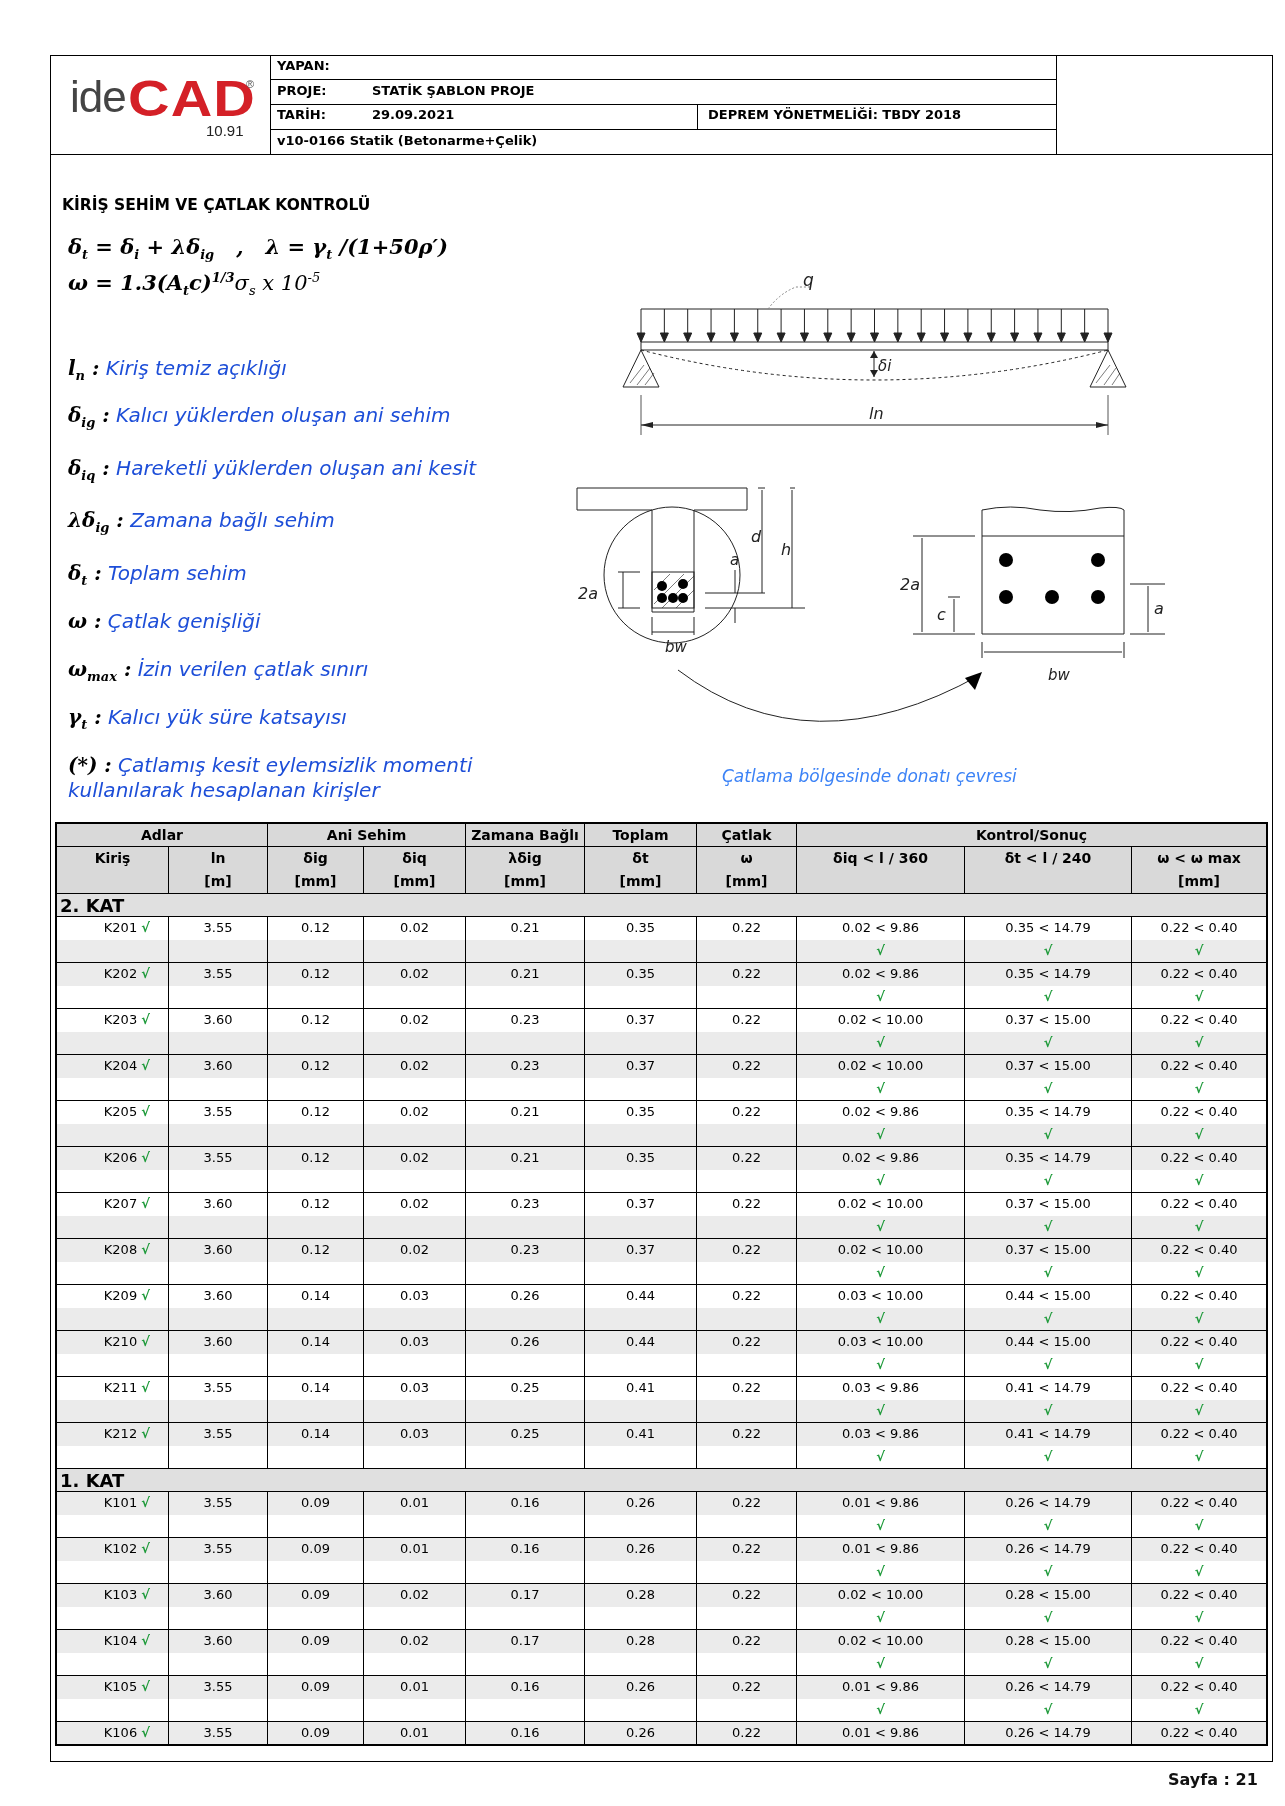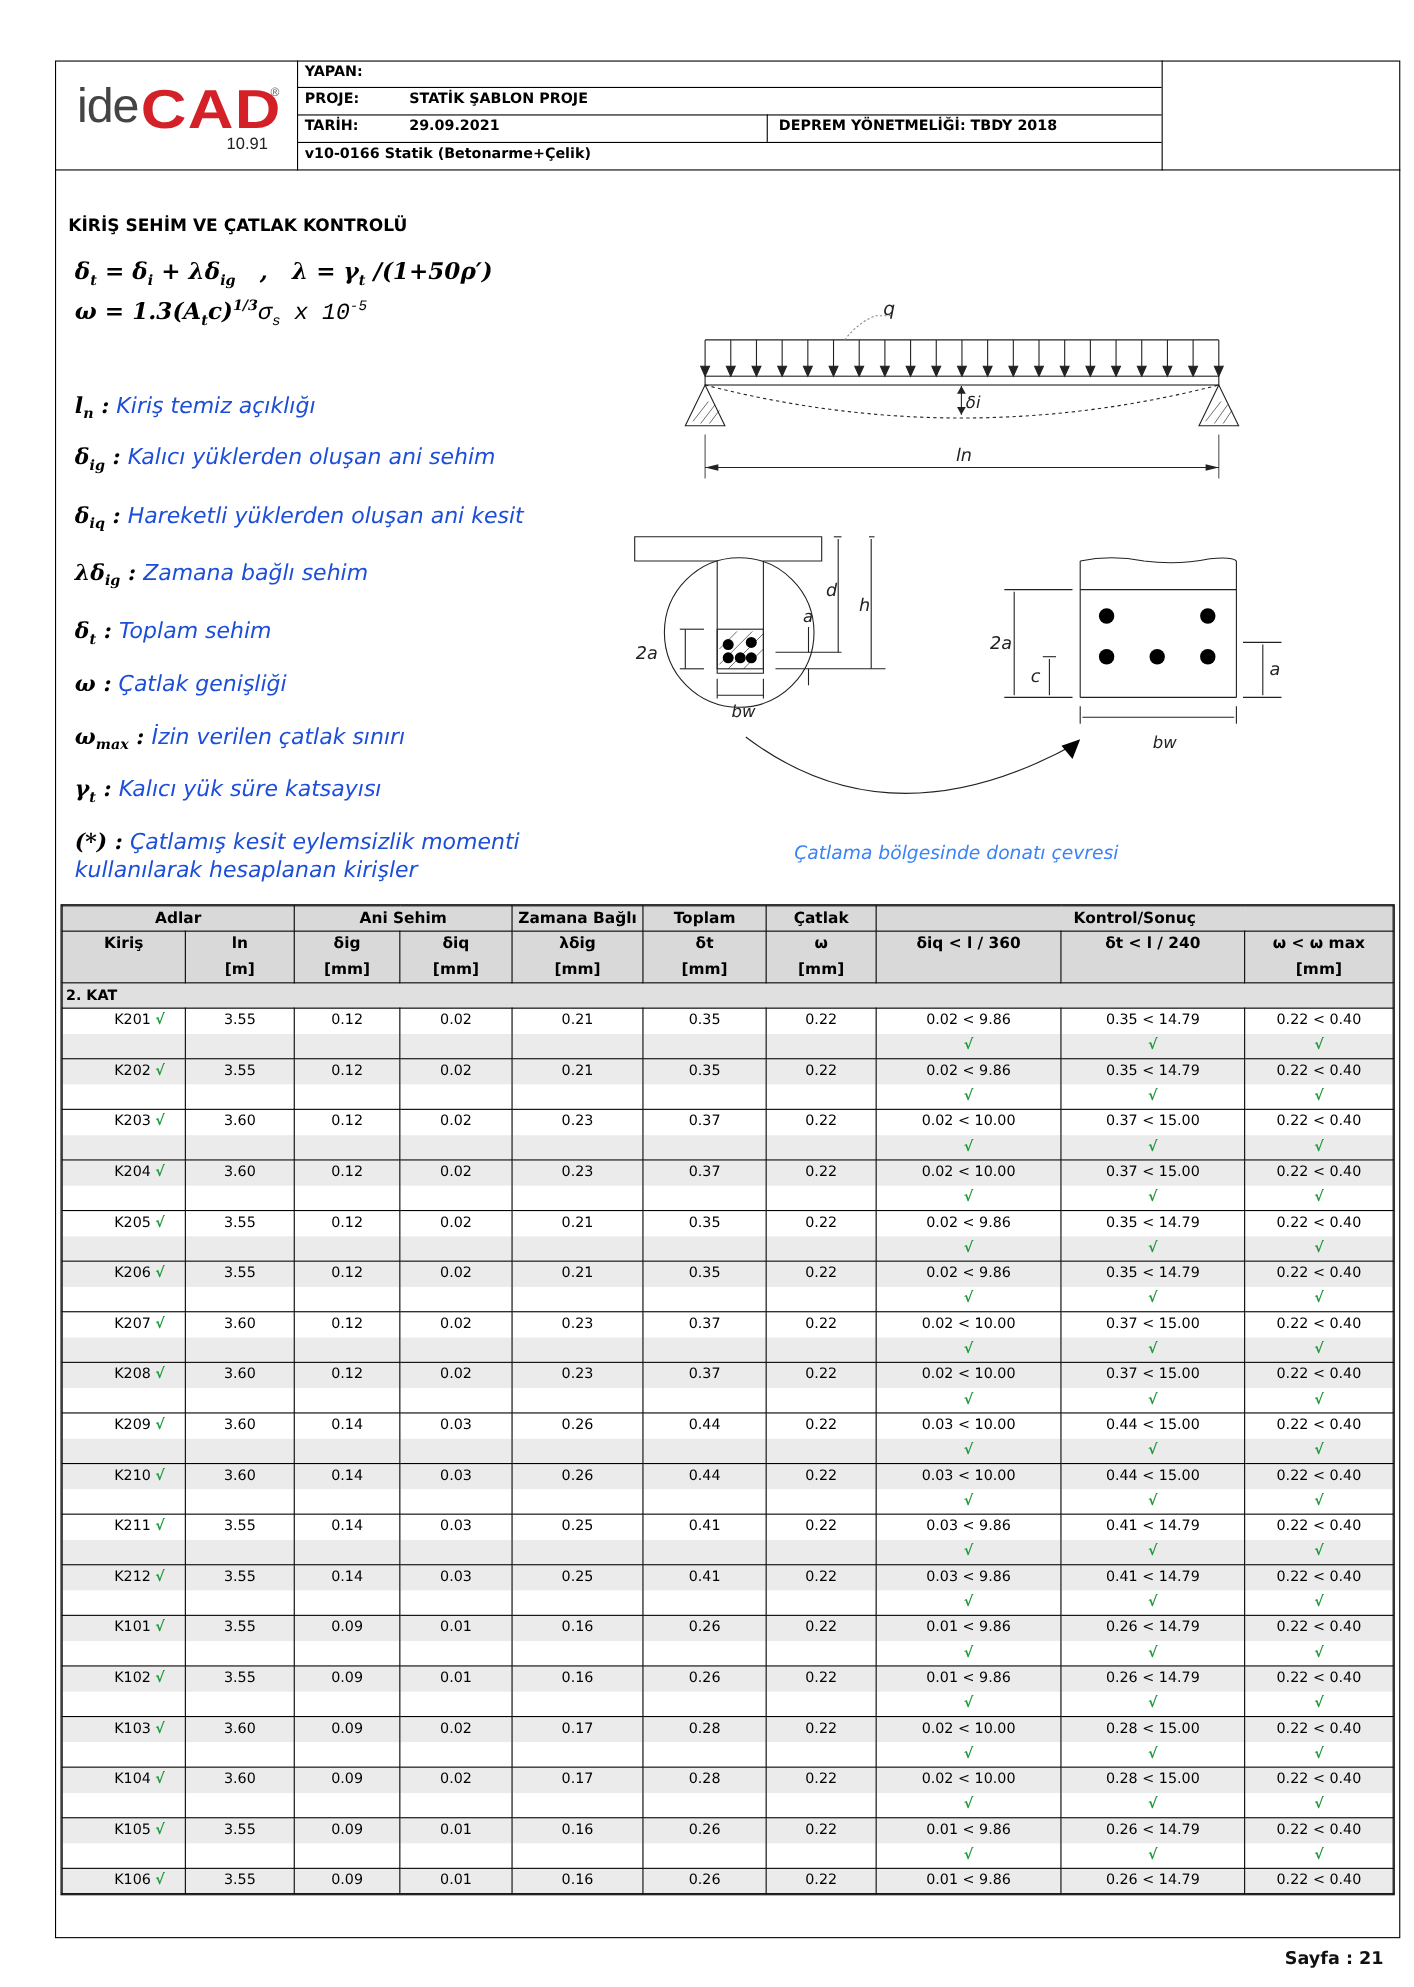--- a/index.html
+++ b/index.html
@@ -23,21 +23,21 @@
   .defn .sym sub { font-size:13px; }
   .defn .txt { font-style:italic; color:#1d4ed8; }
   .caption { position:absolute; left:722px; top:733px; font-style:italic; font-size:17px; color:#3b82f6;margin-top:33px; }
   
   .tbl { position:absolute; left:55px; top:822px; width:1213px; border:1px solid #000; box-sizing:border-box; }
   table { border-collapse:collapse; width:100%; table-layout:fixed; font-family:"DejaVu Sans", sans-serif; }
   td, th { border:1px solid #000; padding:0; text-align:center; font-size:13px; }
   th { background:#d9d9d9; font-weight:bold; font-size:14px;margin-top:44px; }
   th.g { height:22px; }
   th.s { height:46px; vertical-align:top; line-height:23px; }
-  tr.kat td { background:#e0e0e0; text-align:left; font-weight:bold; font-size:13px; height:22px; padding-left:3px; }
+  tr.kat td { background:#e0e0e0; text-align:left; font-weight:bold; font-size:18px; height:22px; padding-left:3px; }
   td.cell { height:45px; vertical-align:top; }
   .half { height:22.5px; line-height:22.5px; }
   .even .top { background:#ffffff; } .even .bot { background:#ebebeb; }
   .odd .top { background:#ebebeb; } .odd .bot { background:#ffffff; }
   td.single { height:22px; }
   td.single .half { height:22px; line-height:22px; }
   .chk { color:#1e9a3a; font-weight:bold; font-size:13px; }
   .name { display:inline-block; width:62px; text-align:right; padding-right:4px; }
   .footer { position:absolute; left:1168px; top:1770px; font-weight:bold; font-size:16px; color:#111; }
 </style>
@@ -71,21 +71,21 @@
   <span class="hcell" style="left:708px;top:107px;">DEPREM YÖNETMELİĞİ: TBDY 2018</span>
   <span class="hcell" style="left:277px;top:133px;">v10-0166 Statik (Betonarme+Çelik)</span>
 </div>
 
 <div class="title">KİRİŞ SEHİM VE ÇATLAK KONTROLÜ</div>
 
 <div class="formula" style="left:68px;top:234px;">
   δ<sub>t</sub> = δ<sub>i</sub> + λδ<sub>ig</sub> &nbsp;&nbsp;, &nbsp;&nbsp;λ = γ<sub>t</sub> /(1+50ρ′)
 </div>
 <div class="formula" style="left:68px;top:270px;">
-  ω = 1.3(A<sub>t</sub>c)<sup>1/3</sup><span style="font-weight:normal;font-family:Liberation Mono, monospace;">σ<sub>s</sub> x 10<sup>-5</sup></span>
+  ω = 1.3(A<sub>t</sub>c)<sup>1/3</sup><span style="font-weight:normal;">σ<sub>s</sub> x 10<sup>-5</sup></span>
 </div>
 
 <div>
   <div class="defn" style="top:356px;"><span class="sym">l<sub>n</sub> :</span> <span class="txt">Kiriş temiz açıklığı</span></div>
   <div class="defn" style="top:403px;"><span class="sym">δ<sub>ig</sub> :</span> <span class="txt">Kalıcı yüklerden oluşan ani sehim</span></div>
   <div class="defn" style="top:456px;"><span class="sym">δ<sub>iq</sub> :</span> <span class="txt">Hareketli yüklerden oluşan ani kesit</span></div>
   <div class="defn" style="top:508px;"><span class="sym">λδ<sub>ig</sub> :</span> <span class="txt">Zamana bağlı sehim</span></div>
   <div class="defn" style="top:561px;"><span class="sym">δ<sub>t</sub> :</span> <span class="txt">Toplam sehim</span></div>
   <div class="defn" style="top:609px;"><span class="sym">ω :</span> <span class="txt">Çatlak genişliği</span></div>
   <div class="defn" style="top:657px;"><span class="sym">ω<sub>max</sub> :</span> <span class="txt">İzin verilen çatlak sınırı</span></div>
@@ -812,20 +812,23 @@
           </td>
           <td class="cell">
             <div class="half top"><span>0.41 &lt; 14.79</span></div>
             <div class="half bot"><span class="chk">√</span></div>
           </td>
           <td class="cell">
             <div class="half top"><span>0.22 &lt; 0.40</span></div>
             <div class="half bot"><span class="chk">√</span></div>
           </td>
         </tr>
+        <tr class="kat">
+          <td colspan="10">1. KAT</td>
+        </tr>
         <tr class="odd">
           <td class="cell">
             <div class="half top"><span class="name">K101</span><span class="chk">√</span></div>
             <div class="half bot"></div>
           </td>
           <td class="cell">
             <div class="half top"><span>3.55</span></div>
             <div class="half bot"></div>
           </td>
           <td class="cell">

